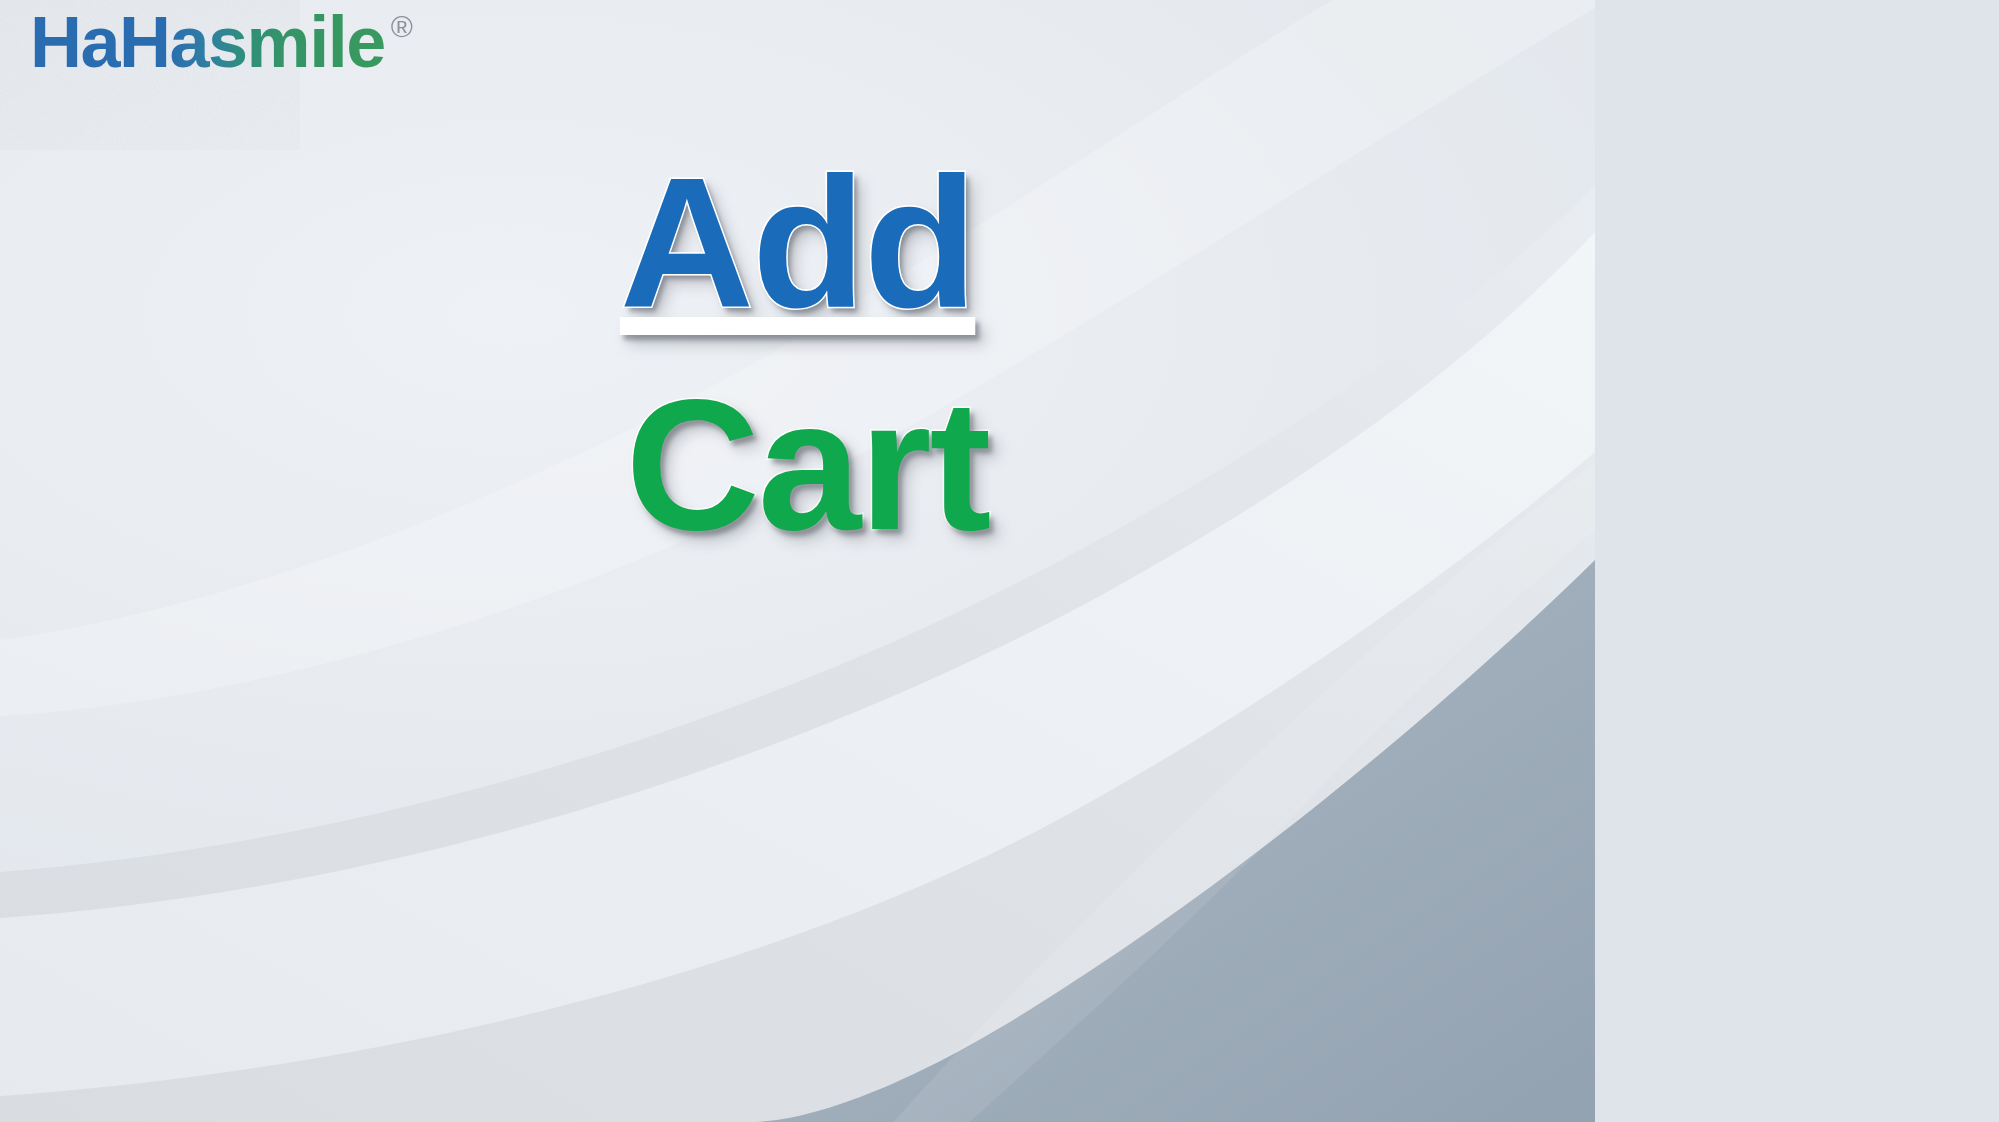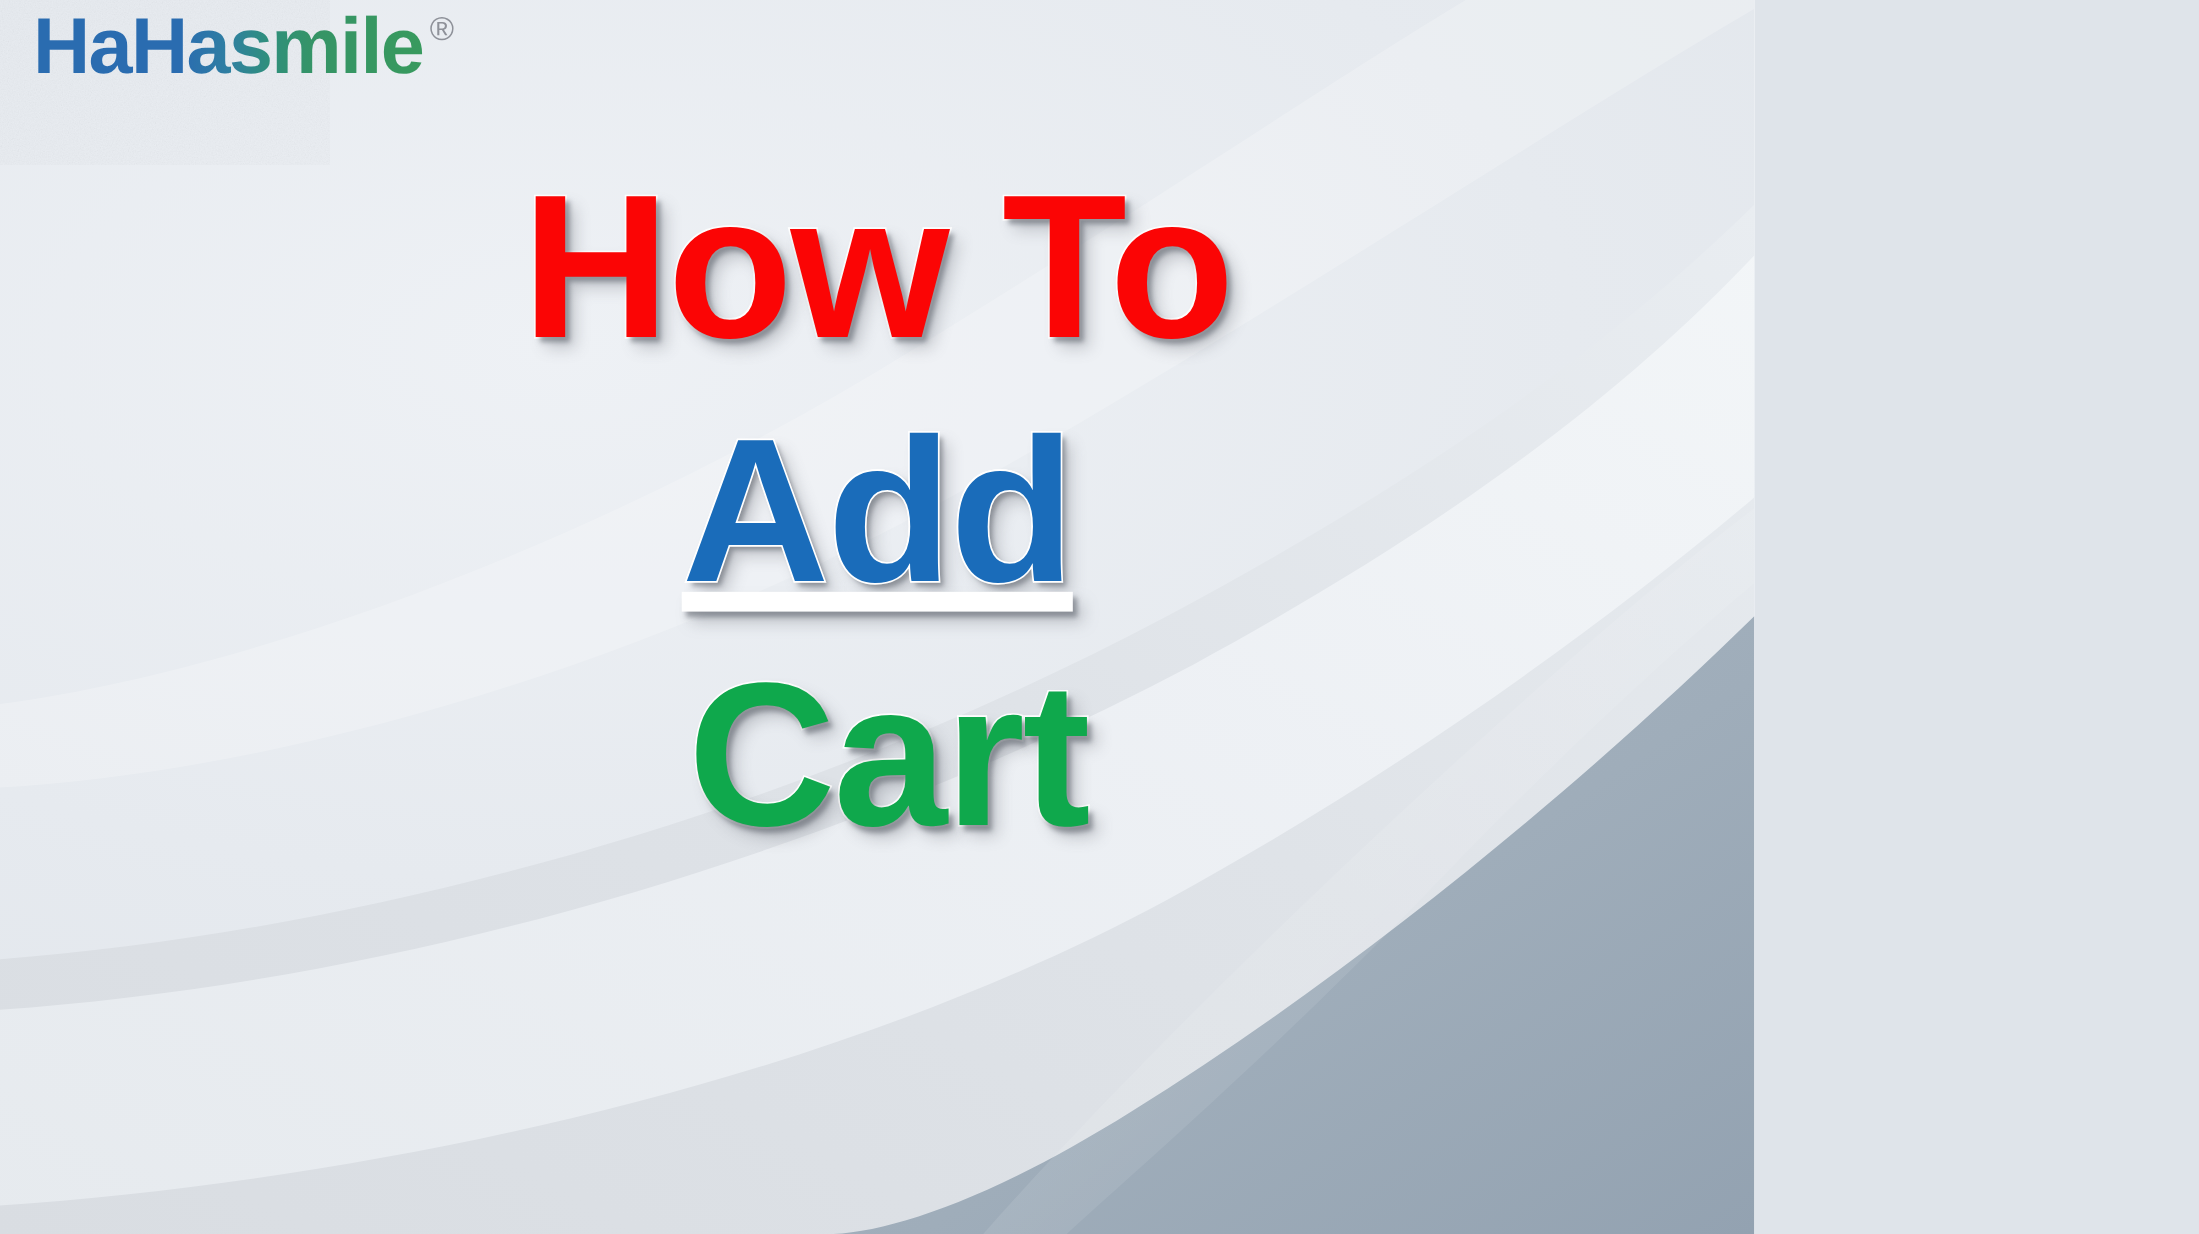--- a/index.html
+++ b/index.html
@@ -9,21 +9,21 @@
     background: #dfe4ea;
   }
 
   
   .stage {
     position: relative;
     width: 1595px;
     height: 1122px;
     overflow: hidden;
     font-family: "Liberation Sans", "DejaVu Sans", sans-serif;
-    background: #ffffff;
+    background: #000000;
   }
 
   
   .bg-base {
     position: absolute;
     inset: 0;
     background:
       radial-gradient(120% 90% at 32% 28%, #eef1f5 0%, #e6eaef 48%, #dfe4ea 100%),
       linear-gradient(180deg, #e6eaef 0%, #e3e7ec 55%, #dde2e8 100%);
   }
@@ -162,18 +162,17 @@
     </filter>
     <rect width="100%" height="100%" filter="url(#noiseFilter)"></rect>
   </svg>
 
   <div class="logo">
     <span class="logo-wordmark">HaHasmile</span>
     <span class="logo-tm">®</span>
   </div>
 
   <div class="headline">
-    <span class="headline-line line-how">How To</span>
     <span class="headline-line line-add">Add</span>
     <span class="headline-line line-cart">Cart</span>
   </div>
 
 </div>
 
 </body></html>

